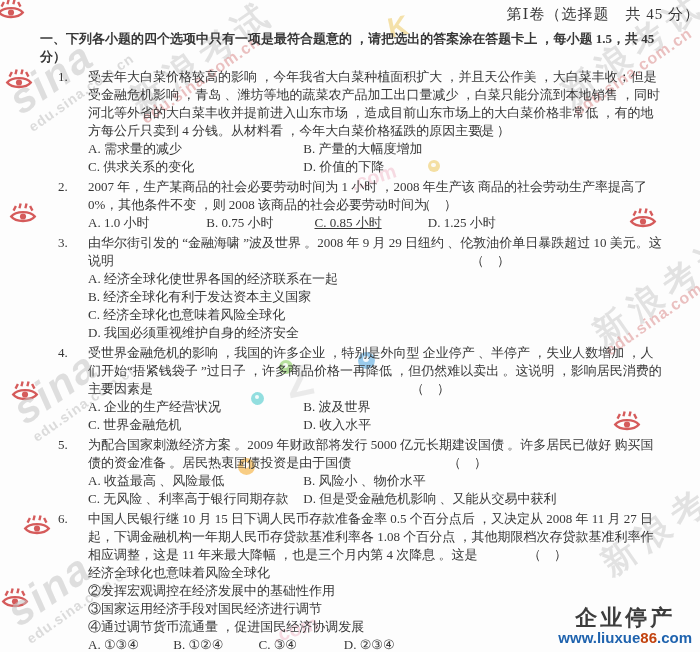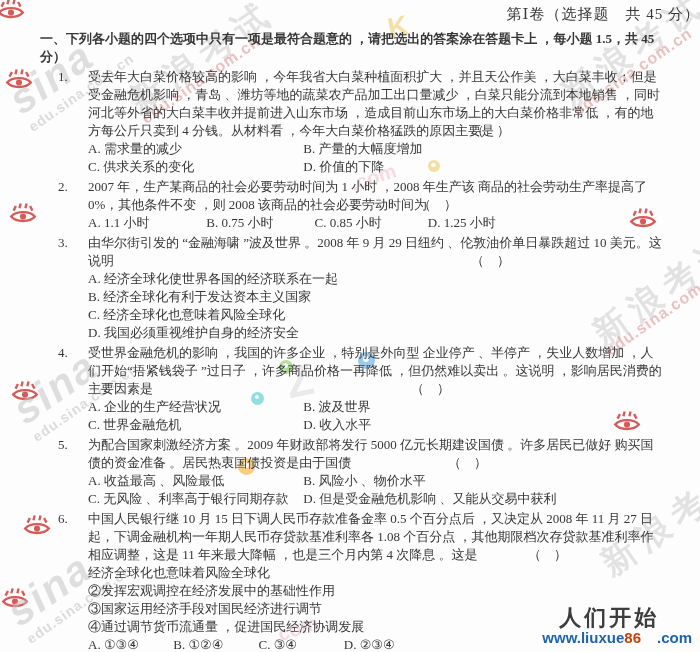--- a/index.html
+++ b/index.html
@@ -48,34 +48,34 @@
   .content{position:relative;z-index:1;}
   .title{ text-align:right;font-size:15px;letter-spacing:1px;padding-top:5px; }
   .instruction{ font-weight:bold;padding:7px 36px 0 40px; }
   .question{ position:relative;padding:2px 38px 0 88px; }
   .qnum{ position:absolute;left:58px;top:2px; }
   .stem{ position:relative; }
   .bracket{ position:absolute;bottom:0;white-space:nowrap; }
   .opt-row .c{ display:inline-block;vertical-align:top; }
   .cols2 .c{ width:212px; } .cols2 .c:last-child{ width:auto; }
   .q2cols .c:nth-child(1){width:115px;} .q2cols .c:nth-child(2){width:105px;}
-  .q2cols .c:nth-child(3){width:110px;} .q2cols .c:nth-child(4){width:auto;}
+  .q2cols .c:nth-child(3){width:110px;text-decoration:underline;} .q2cols .c:nth-child(4){width:auto;}
   .q6cols .c{ width:82px; } .q6cols .c:last-child{ width:auto; }
   .subitem{ display:block; }
   
   .footer-logo{ position:absolute;right:8px;bottom:6px;z-index:2;text-align:center; }
   .footer-name{
     font-family:"Liberation Sans","DejaVu Sans",sans-serif;
     font-size:22px;font-weight:bold;color:#3d3d3d;letter-spacing:3px;line-height:24px;
   }
   .footer-url{
     font-family:"Liberation Sans","DejaVu Sans",sans-serif;
     font-size:15px;font-weight:bold;line-height:16px;
   }
-  .u-blue{color:#1f63ae;margin-left:16px;} .u-red{color:#c2410c;}
+  .u-blue{color:#1f63ae;} .u-red{color:#c2410c;}
 </style>
 </head>
 <body>
 
 <div class="paper">
 
   <div class="wm-layer">
 
     <svg class="wm-eye" style="left:-4px;top:-4px" viewBox="0 0 24 22">
         <path d="M2 14 C6 9 18 9 22 14 C18 19 6 19 2 14 Z" fill="none" stroke="#cc3333" stroke-width="2"></path>
@@ -181,21 +181,21 @@
       </div>
     </div>
 
     <div class="question">
       <span class="qnum">2.</span>
       <div class="stem">
         <span>2007 年，生产某商品的社会必要劳动时间为 1 小时 ，2008 年生产该 商品的社会劳动生产率提高了 0%，其他条件不变 ，则 2008 该商品的社会必要劳动时间为</span>
         <span class="bracket" style="right:205px">（　）</span>
       </div>
       <div class="opt-row q2cols">
-        <span class="c">A. 1.1 小时</span>
+        <span class="c">A. 1.0 小时</span>
         <span class="c">B. 0.75 小时</span>
         <span class="c">C. 0.85 小时</span>
         <span class="c">D. 1.25 小时</span>
       </div>
     </div>
 
     <div class="question">
       <span class="qnum">3.</span>
       <div class="stem">
         <span>由华尔街引发的 “金融海啸 ”波及世界 。2008 年 9 月 29 日纽约 、伦敦油价单日暴跌超过 10 美元。这说明</span>
@@ -253,17 +253,17 @@
         <span class="c">A. ①③④</span>
         <span class="c">B. ①②④</span>
         <span class="c">C. ③④</span>
         <span class="c">D. ②③④</span>
       </div>
     </div>
 
   </div>
 
   <div class="footer-logo">
-    <div class="footer-name">人们开始</div>
+    <div class="footer-name">企业停产</div>
     <div class="footer-url"><span class="u-blue">www.liuxue</span><span class="u-red">86</span><span class="u-blue">.com</span></div>
   </div>
 
 </div>
 
 </body></html>

